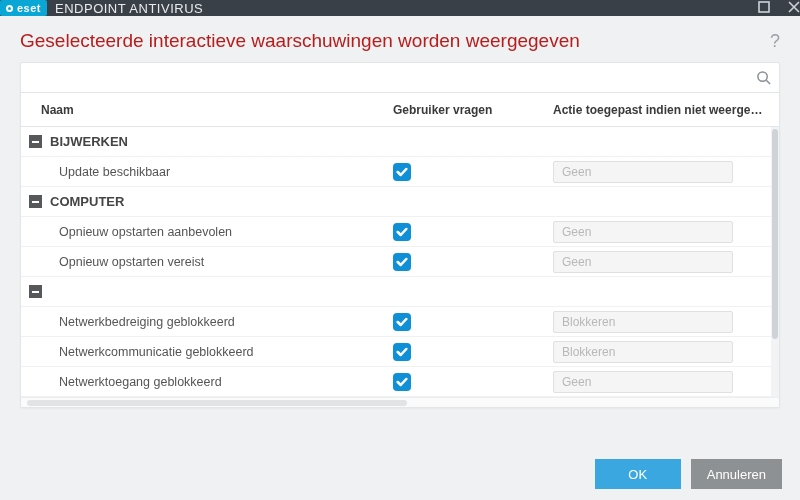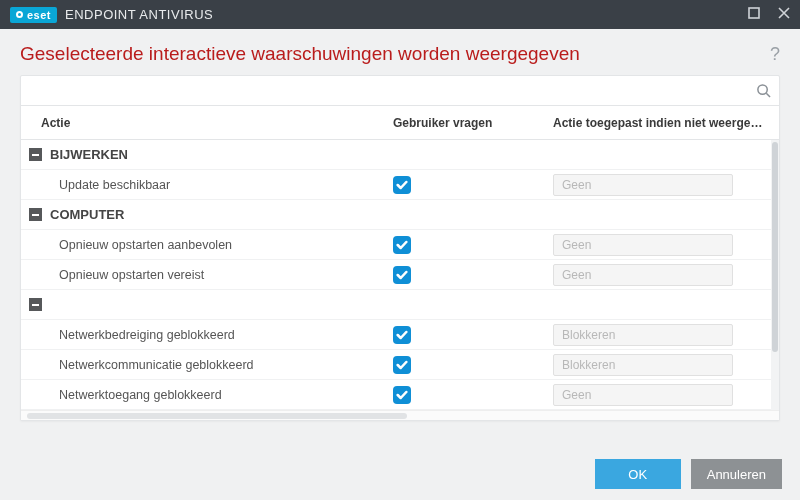--- a/index.html
+++ b/index.html
@@ -1,19 +1,19 @@
 <!DOCTYPE html>
 <html><head>
 <meta charset="utf-8">
 <style>
   * { box-sizing: border-box; }
   html, body { margin:0; padding:0; }
   body { width:800px; height:500px; background:#f0f1f2; font-family:"Segoe UI",Arial,sans-serif; font-size:13px; color:#3a3a3a; overflow:hidden; }
 
-  .titlebar { height:29px; background:#3a4047; display:flex; align-items:center; padding:0 10px; color:#fff; }
+  .titlebar { height:16px; background:#3a4047; display:flex; align-items:center; padding:0 0; color:#fff; }
   .brand { background:#0aa6d6; color:#fff; font-weight:700; font-size:11px; padding:2px 6px; border-radius:2px; letter-spacing:0.5px; display:inline-flex; align-items:center; gap:4px;}
   .brand .dot { width:7px; height:7px; border:2px solid #fff; border-radius:50%; display:inline-block;}
   .app-title { margin-left:8px; font-size:13px; letter-spacing:0.5px; color:#e8eaec; }
   .winctrls { margin-left:auto; display:flex; gap:18px; align-items:center; }
   .winctrls svg { width:12px; height:12px; stroke:#cfd3d7; fill:none; stroke-width:1.6; cursor:pointer; }
 
   .heading-row { display:flex; align-items:center; padding:14px 20px 10px 20px; }
   .heading { font-size:19px; color:#b91c1c; font-weight:400;}
   .help { margin-left:auto; color:#9aa0a6; font-size:18px; cursor:pointer;}
 
@@ -84,21 +84,21 @@
     <span class="search-icon">
       <svg width="15" height="15" viewBox="0 0 16 16" fill="none" stroke="#8a9096" stroke-width="1.6">
           <circle cx="7" cy="7" r="5"></circle>
           <path d="M11 11 L15 15"></path>
         </svg>
     </span>
   </div>
 
   <div class="tbl">
     <div class="thead">
-      <div class="th">Actie</div>
+      <div class="th">Naam</div>
       <div class="th">Gebruiker vragen</div>
       <div class="th">Actie toegepast indien niet weergegeven</div>
     </div>
 
     <div class="body" id="tbody">
       <div class="row group">
           <div class="cell name">
             <span class="collapse"></span>
             <span>BIJWERKEN</span>
           </div>

